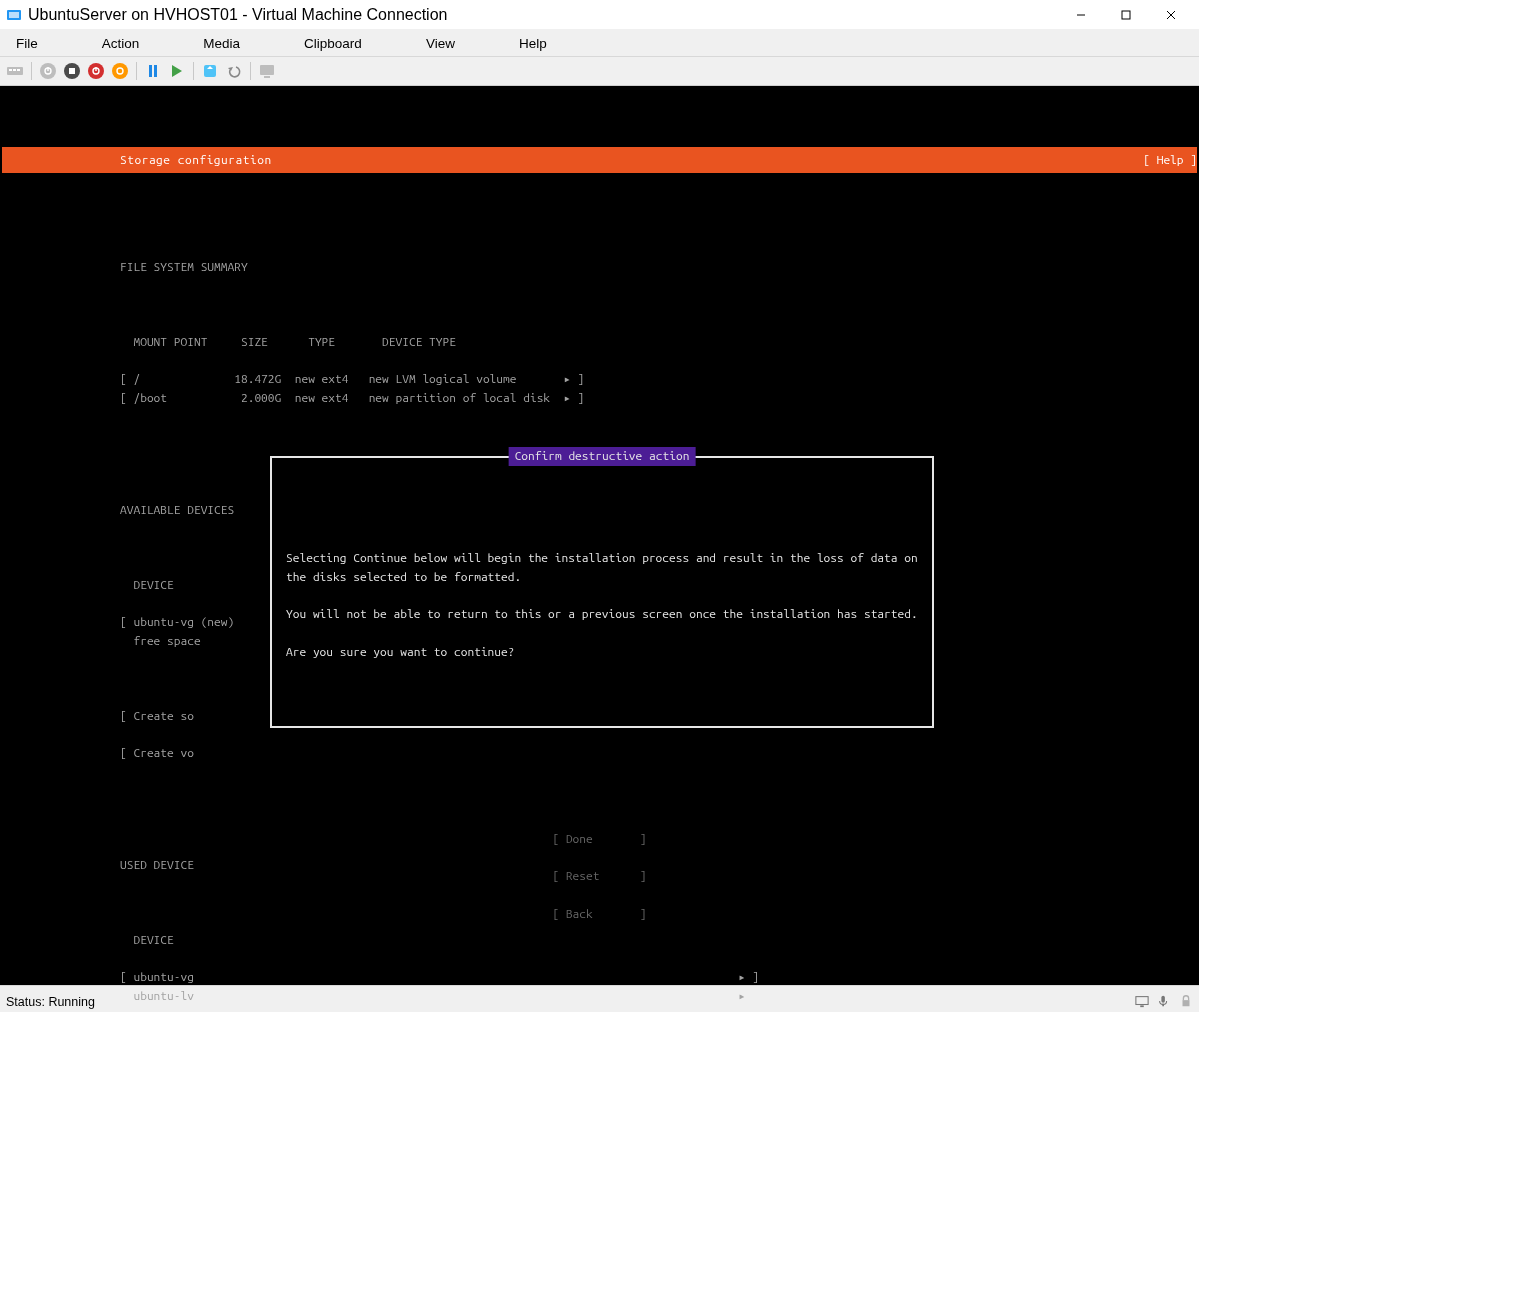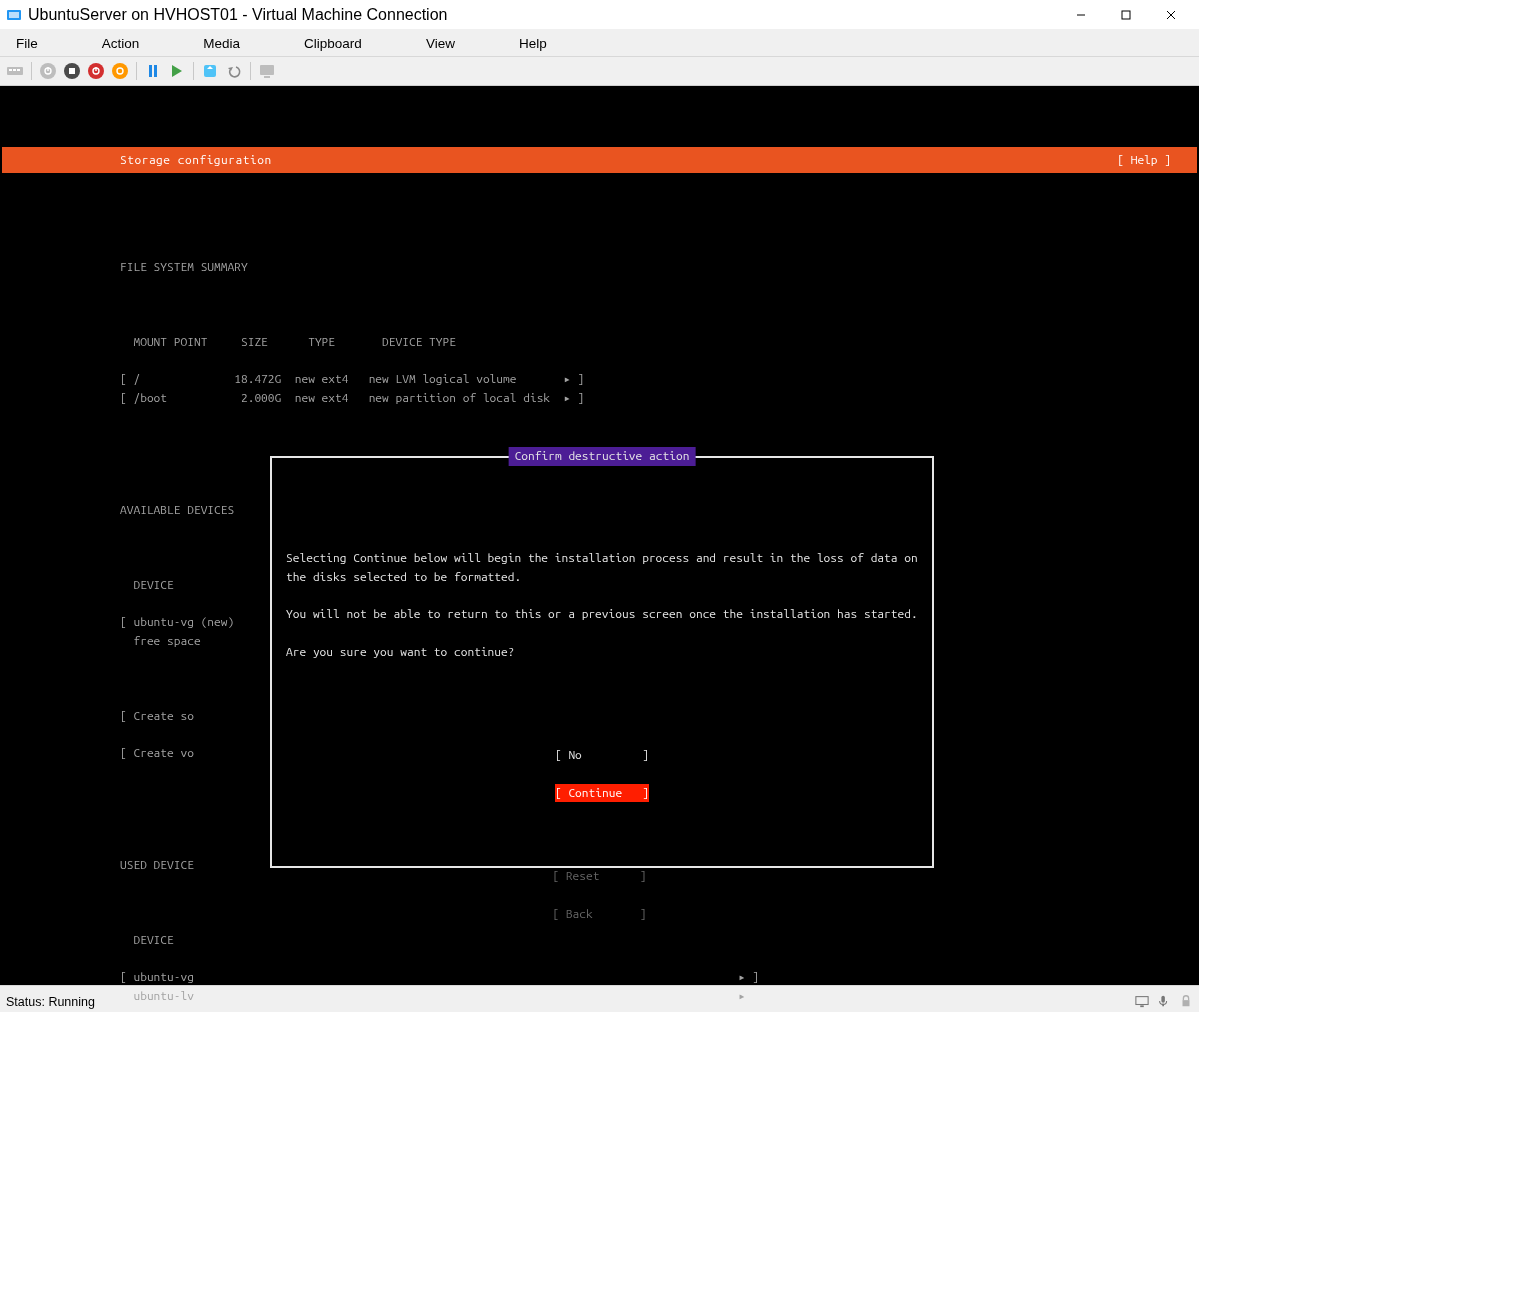--- a/index.html
+++ b/index.html
@@ -85,21 +85,21 @@
   }
   .header-row {
     background: #e95420;
     color: #fff;
     display: flex;
     padding: 0;
     height: 26px;
     align-items: center;
   }
   .header-row .hdr-title { padding-left: 118px; letter-spacing: 0.5px; }
-  .header-row .hdr-help { margin-left: auto; padding-right: 26px; }
+  .header-row .hdr-help { margin-left: auto; }
   .body-area {
     padding: 10px 0 0 118px;
     color: #a3a3a3;
     position: relative;
   }
   .body-area .line { height: 18.7px; }
   
   .dialog-overlay {
     position: absolute;
     left: 256px; top: 328px;
@@ -299,24 +299,20 @@
     
     <div class="dialog-overlay">
       <div class="dialog-box">
         <span class="dialog-title"> <span>Confirm destructive action</span> </span>
         <div class="dialog-body">
 <span>Selecting Continue below will begin the installation process and result in the loss of data on the disks selected to be formatted.</span>
 
 <span>You will not be able to return to this or a previous screen once the installation has started.</span>
 
 <span>Are you sure you want to continue?</span>
-        </div>
-        <div class="dialog-buttons">
-<span class="dbtn">[ No         ]</span><br>
-<span class="dbtn sel">[ Continue   ]</span>
         </div>
       </div>
     </div>
 
   </div>
 </div>
 
 <div class="statusbar">
   <div class="status-cell">Status: Running</div>
   <div class="tray">

